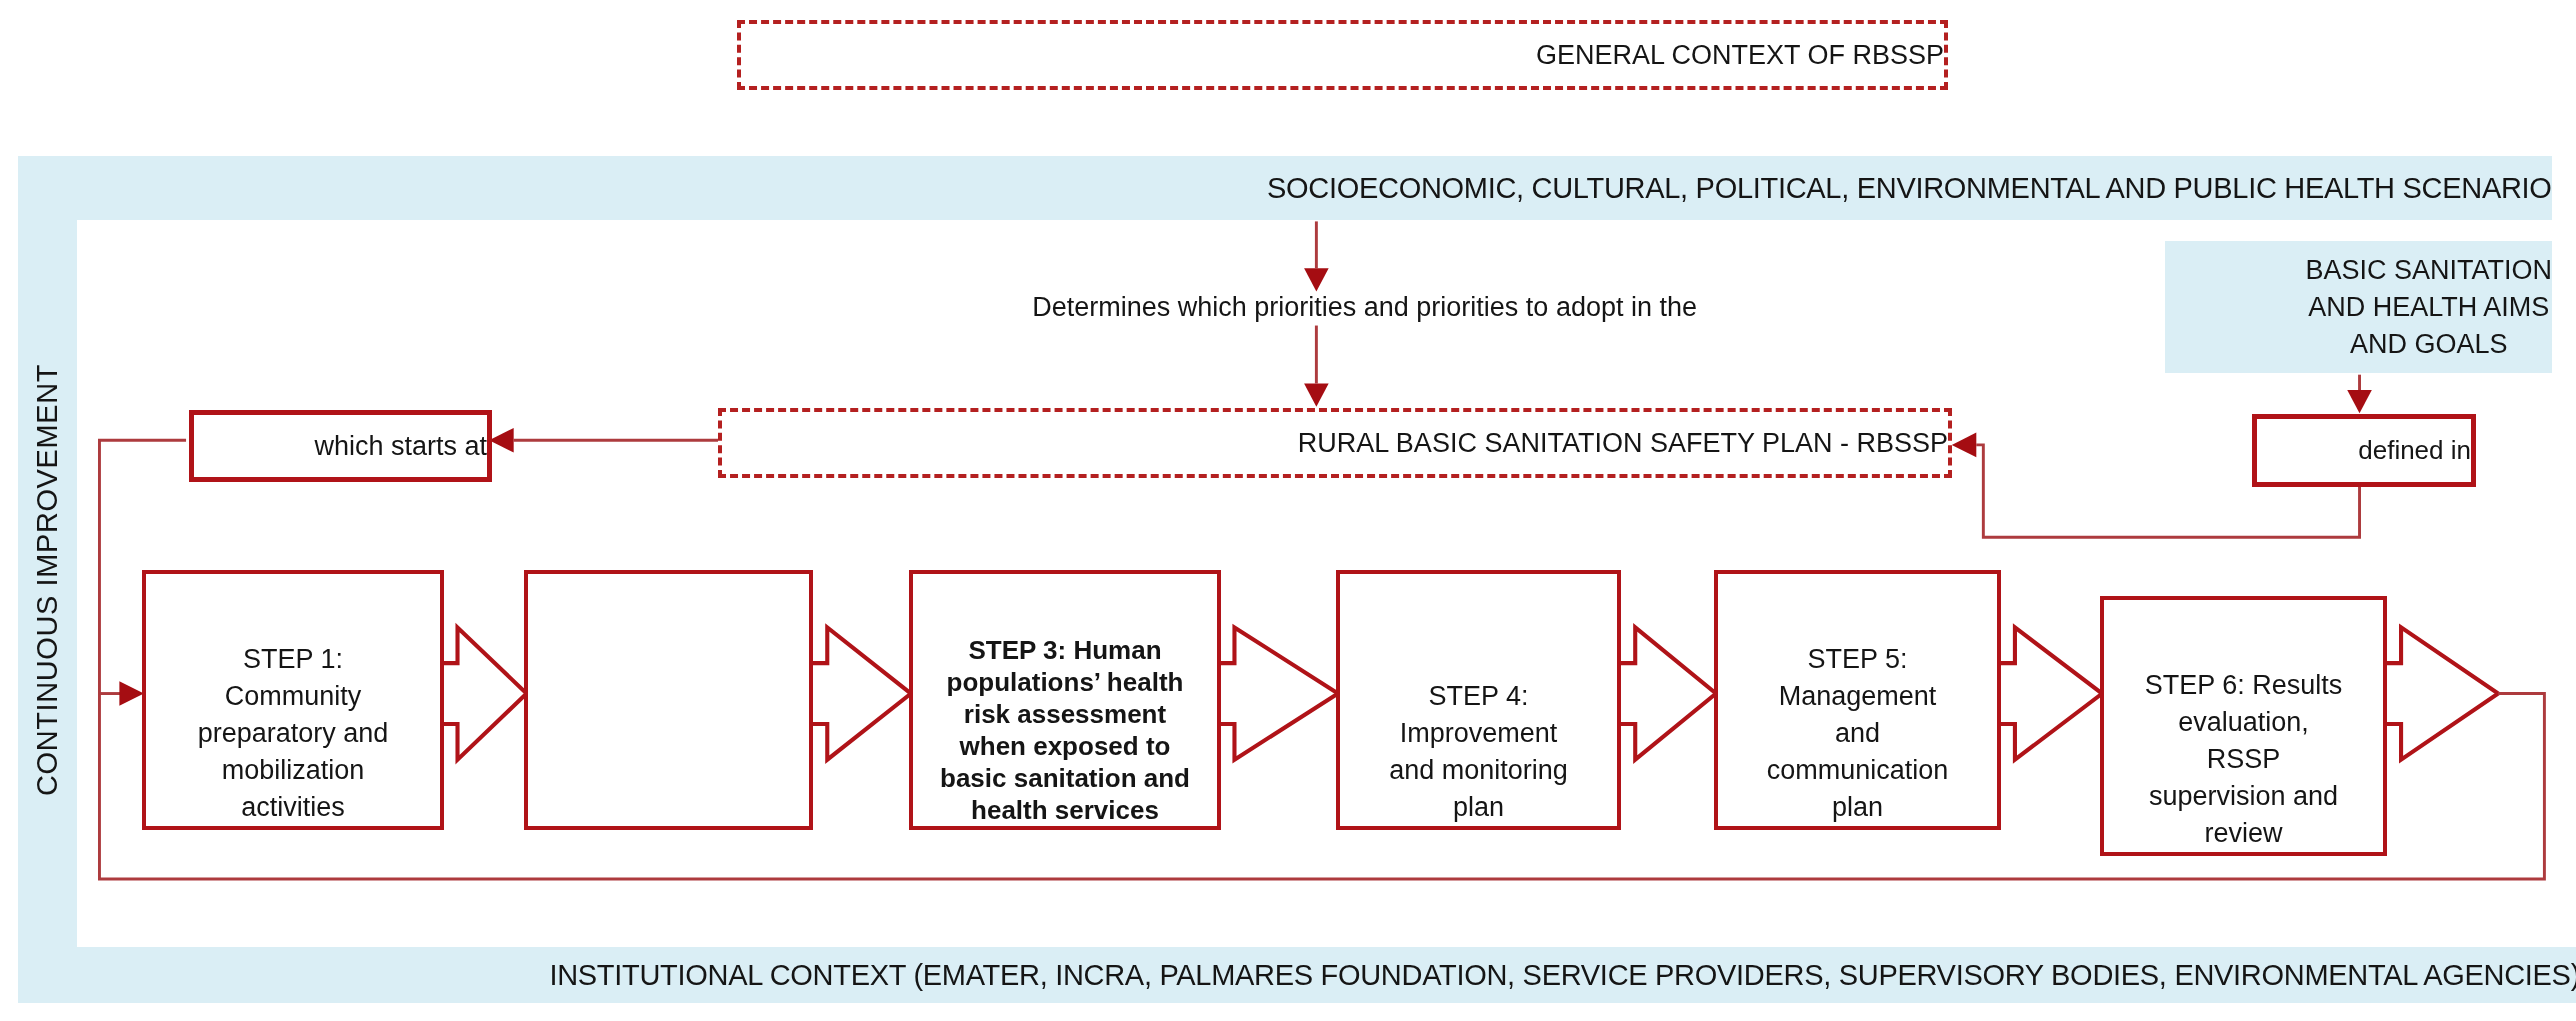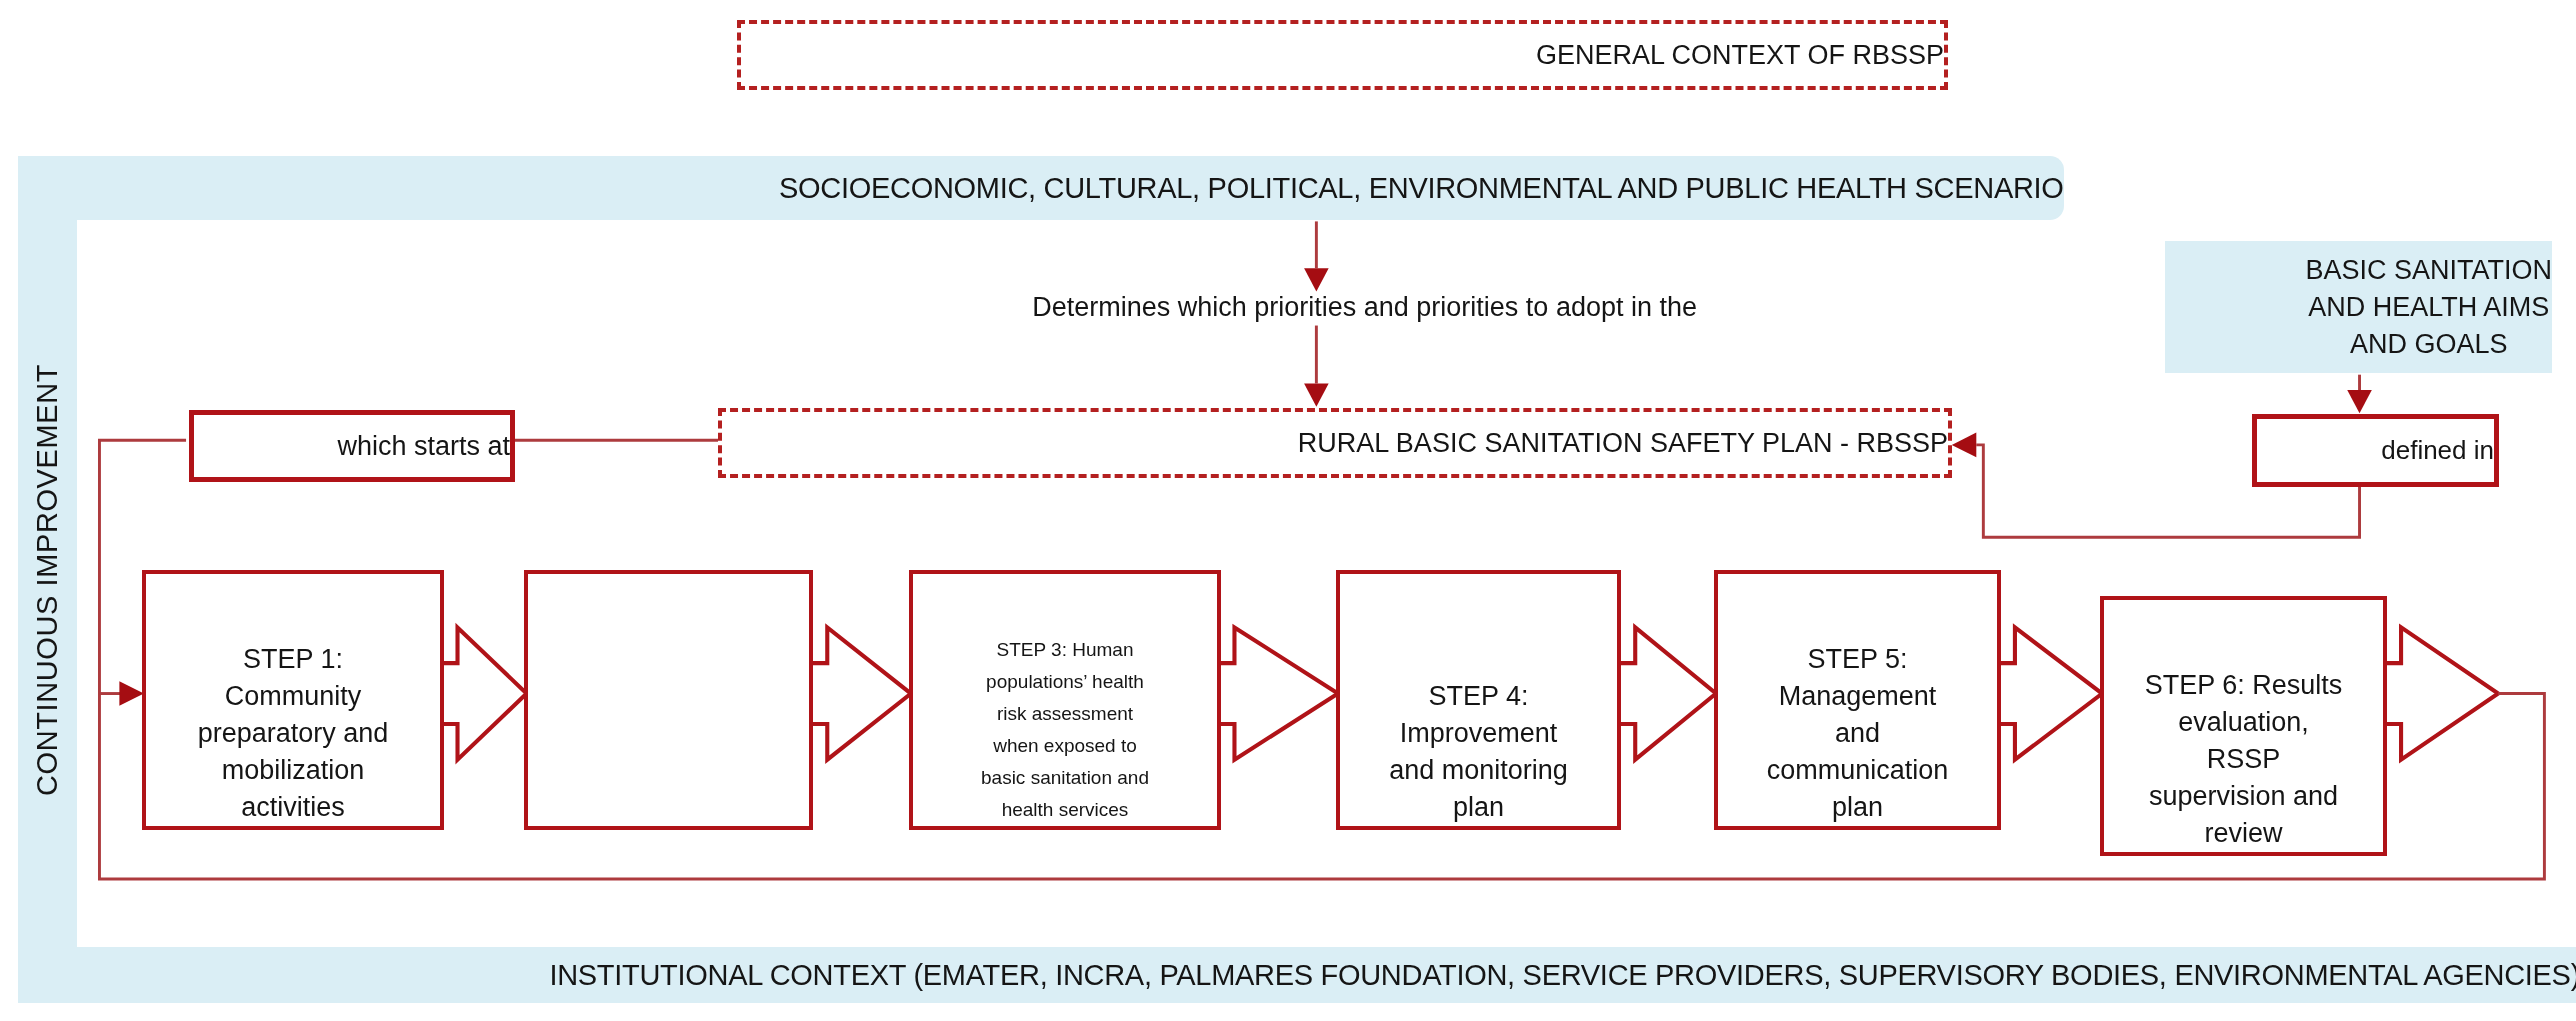--- a/index.html
+++ b/index.html
@@ -14,29 +14,29 @@
   body{width:2576px;height:1022px;position:relative;overflow:hidden;
        font-family:"Liberation Sans", sans-serif;color:var(--ink);}
   .abs{position:absolute;}
   .center{display:flex;align-items:center;justify-content:flex-end;text-align:center;}
   .pre{white-space:pre-line;}
   .band{background:var(--blue);}
   .dashedbox{border:4.1px dashed var(--red-dash);background:#ffffff;}
   .solidbox{border:5.3px solid var(--red-strong);background:#ffffff;}
   .stepbox{border:4.7px solid var(--red-strong);background:#ffffff;z-index:3;}
   .steptext-main{font-size:27px;line-height:37px;}
-  .steptext-small{font-size:19px;line-height:32px;}
+  .steptext-small{font-size:26px;line-height:32px;font-weight:bold;}
   #underlay{position:absolute;left:0;top:0;z-index:1;}
   .blockarrow{fill:#ffffff;stroke:var(--red-strong);stroke-width:7;stroke-linejoin:miter;}
   .thinline{fill:none;stroke:var(--red-line);stroke-width:5;}
   .arrowhead{fill:var(--red-arrow);stroke:none;}
   .bandtext{font-size:29px;letter-spacing:-0.3px;}
   .rotated{transform:translate(-50%,-50%) rotate(-90deg);white-space:nowrap;
            position:absolute;left:50%;top:50%;font-size:29px;letter-spacing:0.6px;}
-  .z2{z-index:2;} .z3{z-index:3;padding-left:23px;}
+  .z2{z-index:2;} .z3{z-index:3;}
 </style>
 </head>
 <body>
 
 <svg id="underlay" width="2576" height="1022" viewBox="0 0 4403 1746">
 
   <path class="blockarrow" d="M694 1133 H782 V1072 L900 1185 L782 1298 V1237 H694"></path>
   <path class="blockarrow" d="M1326 1133 H1414 V1072 L1557 1185 L1414 1298 V1237 H1326"></path>
   <path class="blockarrow" d="M2022 1133 H2110 V1072 L2287 1185 L2110 1298 V1237 H2022"></path>
   <path class="blockarrow" d="M2707 1133 H2795 V1072 L2933 1185 L2795 1298 V1237 H2707"></path>
@@ -60,21 +60,21 @@
 
   <path class="thinline" d="M4270 1185 H4349 V1502 H170 V752 H318"></path>
   <path class="thinline" d="M170 1185 H206"></path>
   <polygon class="arrowhead" points="246,1185 204,1164 204,1206"></polygon>
 </svg>
 
 <div class="abs dashedbox center z2" style="left:737px;top:20px;width:1203px;height:62px;">
   <span style="font-size:27px;">GENERAL CONTEXT OF RBSSP</span>
 </div>
 
-<div class="abs band center z2" style="left:17.6px;top:156px;width:2046px;height:64px;border-radius:14px;">
+<div class="abs band center z2" style="left:17.6px;top:156px;width:2534px;height:64px;">
   <span class="bandtext">SOCIOECONOMIC, CULTURAL, POLITICAL, ENVIRONMENTAL AND PUBLIC HEALTH SCENARIO</span>
 </div>
 
 <div class="abs band z2" style="left:17.6px;top:156px;width:59px;height:847px;">
   <span class="rotated">CONTINUOUS  IMPROVEMENT</span>
 </div>
 
 <div class="abs band center z2" style="left:34px;top:947px;width:2534px;height:56px;padding-left:12px;">
   <span class="bandtext">INSTITUTIONAL CONTEXT (EMATER, INCRA, PALMARES FOUNDATION, SERVICE PROVIDERS, SUPERVISORY BODIES, ENVIRONMENTAL AGENCIES)</span>
 </div>

